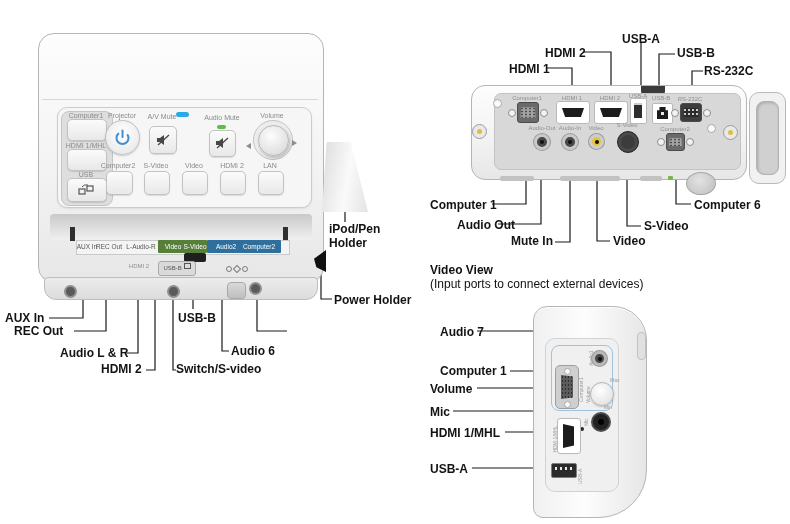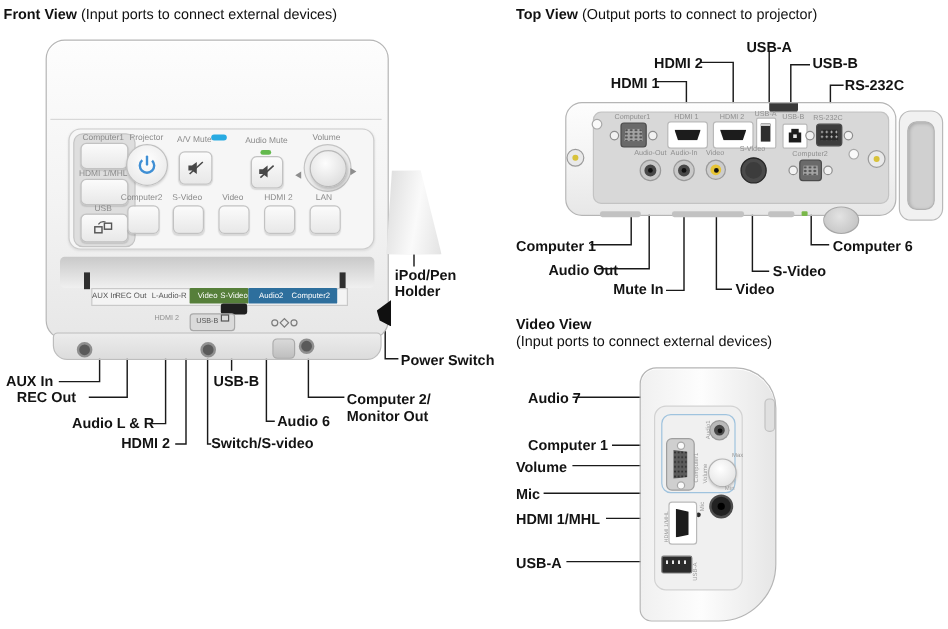--- a/index.html
+++ b/index.html
@@ -73,21 +73,20 @@
     <polyline points="641,226 627,226 627,151"></polyline>
     <polyline points="691,204 676,204 676,150"></polyline>
     <polyline points="477,331 597,331 597,350"></polyline>
     <polyline points="510,371 555,371"></polyline>
     <polyline points="477,388 589,388"></polyline>
     <polyline points="453,411 588,411"></polyline>
     <polyline points="505,432 556,432"></polyline>
     <polyline points="472,468 550,468"></polyline>
   </svg>
 
-  <div class="view-title" style="left:3px;top:5px"><span>Front View</span> <span class="sub">(Input ports to connect external devices)</span></div>
 
   <div class="shell" style="left:38px;top:33px;width:284px;height:248px"></div>
   <div class="abs" style="left:42px;top:99px;width:276px;height:1px;background:#d8d8d8"></div>
 
   <div class="panel" style="left:57px;top:107px;width:253px;height:99px"></div>
   <div class="abs" style="left:61px;top:111px;width:50px;height:93px;background:#dedede;border:1px solid #c5c5c5;border-radius:8px"></div>
 
   <div class="micro" style="left:86px;top:112px">Computer1</div>
   <div class="btn" style="left:67px;top:119px;width:38px;height:20px"></div>
   <div class="micro" style="left:86px;top:142px">HDMI 1/MHL</div>
@@ -178,25 +177,23 @@
   <div class="abs" style="left:322px;top:142px;width:46px;height:70px;background:linear-gradient(100deg,#dcdcdc,#fafafa 55%,#e3e3e3);clip-path:polygon(10% 0,62% 0,100% 100%,0 100%);filter:drop-shadow(0 0 1px #ababab)"></div>
   <div class="abs" style="left:314px;top:250px;width:12px;height:22px;background:#101010;clip-path:polygon(100% 0,100% 100%,20% 78%,0 40%)"></div>
 
   <div class="callout" style="left:5px;top:311px">AUX In</div>
   <div class="callout" style="left:14px;top:324px">REC Out</div>
   <div class="callout" style="left:60px;top:346px">Audio L &amp; R</div>
   <div class="callout" style="left:101px;top:362px">HDMI 2</div>
   <div class="callout" style="left:178px;top:311px">USB-B</div>
   <div class="callout" style="left:176px;top:362px">Switch/S-video</div>
   <div class="callout" style="left:231px;top:344px">Audio 6</div>
-  <div class="callout" style="left:289px;top:326px"><span>Computer 2/</span><br><span>Monitor Out</span></div>
   <div class="callout" style="left:329px;top:222px"><span>iPod/Pen</span><br><span>Holder</span></div>
-  <div class="callout" style="left:334px;top:293px">Power Switch</div>
-
-  <div class="view-title" style="left:430px;top:5px"><span>Top View</span> <span class="sub">(Output ports to connect to projector)</span></div>
+  <div class="callout" style="left:334px;top:293px">Power Holder</div>
+
 
   <div class="callout" style="left:509px;top:62px">HDMI 1</div>
   <div class="callout" style="left:545px;top:46px">HDMI 2</div>
   <div class="callout" style="left:622px;top:32px">USB-A</div>
   <div class="callout" style="left:677px;top:46px">USB-B</div>
   <div class="callout" style="left:704px;top:64px">RS-232C</div>
 
   <div class="shell" style="left:471px;top:85px;width:274px;height:93px;border-radius:14px"></div>
   <div class="abs" style="left:641px;top:86px;width:24px;height:9px;background:#3a3a3a;border-radius:0 0 4px 4px"></div>
   <div class="abs" style="left:494px;top:93px;width:245px;height:75px;background:#d8d8d8;border:1px solid #c3c3c3;border-radius:7px"></div>

